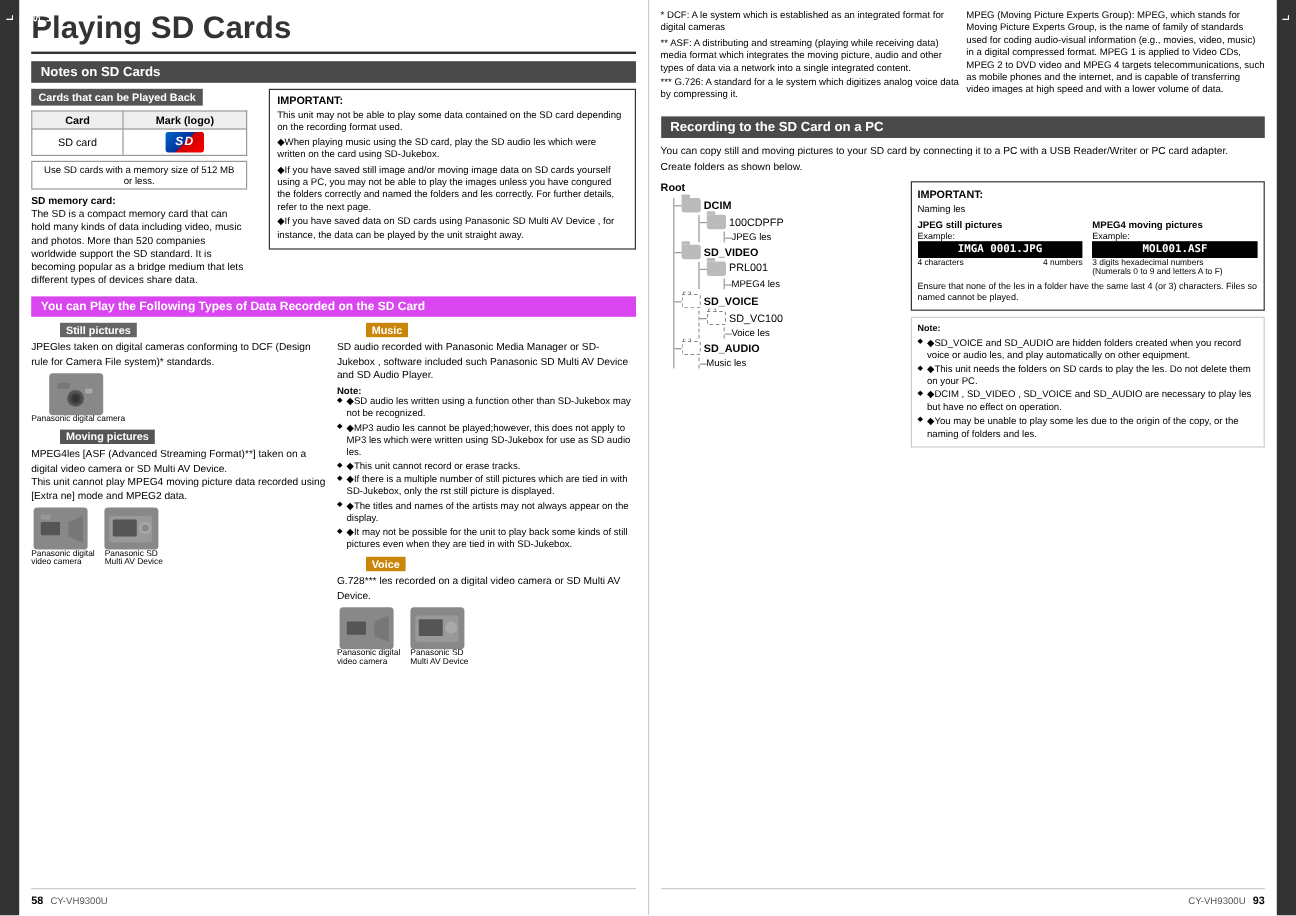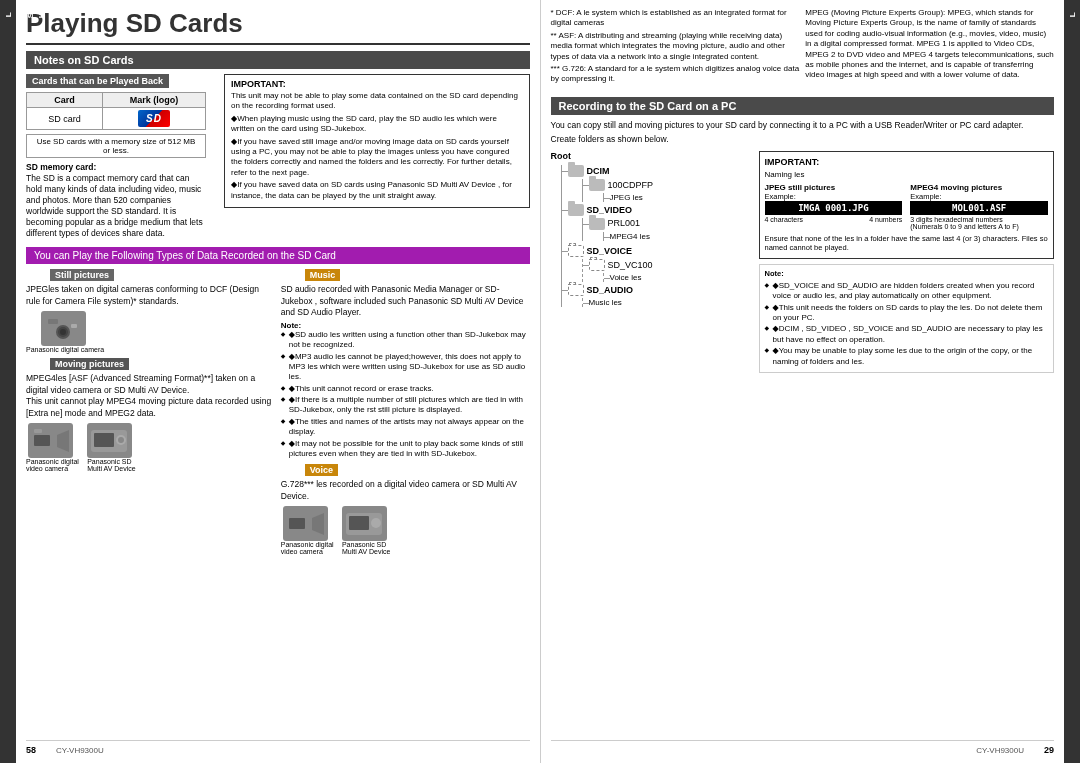--- a/index.html
+++ b/index.html
@@ -166,24 +166,24 @@
       align-items: center;
       justify-content: center;
       font-size: 7px;
       color: #fff;
       margin-right: 4px;
       flex-shrink: 0;
     }
 
     
     .full-section {
-      background: #a21caf;
+      background: #d946ef;
       color: #fff;
       font-size: 10px;
-      font-weight: normal;
+      font-weight: bold;
       padding: 3px 8px;
       margin-bottom: 5px;
     }
 
     
     .footnotes {
       font-size: 8px;
       line-height: 1.3;
       margin-bottom: 6px;
     }
@@ -232,21 +232,21 @@
       font-weight: bold;
       padding: 2px 4px;
       font-family: monospace;
       text-align: center;
     }
 
     
     .page-number-area {
       display: flex;
       align-items: center;
-      gap: 20px;
+      gap: 6px;
       margin-top: auto;
       padding-top: 4px;
       border-top: 1px solid #ccc;
     }
     .page-num-text {
       font-size: 9px;
       font-weight: bold;
     }
     .model-text {
       font-size: 8px;
@@ -621,19 +621,19 @@
           <li>◆This unit needs the folders on SD cards to play the les. Do not delete them on your PC.</li>
           <li>◆DCIM , SD_VIDEO , SD_VOICE and SD_AUDIO are necessary to play les but have no effect on operation.</li>
           <li>◆You may be unable to play some les due to the origin of the copy, or the naming of folders and les.</li>
         </ul>
       </div>
     </div>
   </div>
 
   <div class="page-number-area" style="justify-content:flex-end;">
     <span class="model-text">CY-VH9300U</span>
-    <span class="page-num-text">29</span>
+    <span class="page-num-text">93</span>
   </div>
 </div>
 
 <div class="side-tab side-tab-right">
   <span class="tab-letters">E<br>N<br>G<br>L<br>I<br>S<br>H</span>
 </div>
 
 </body></html>

